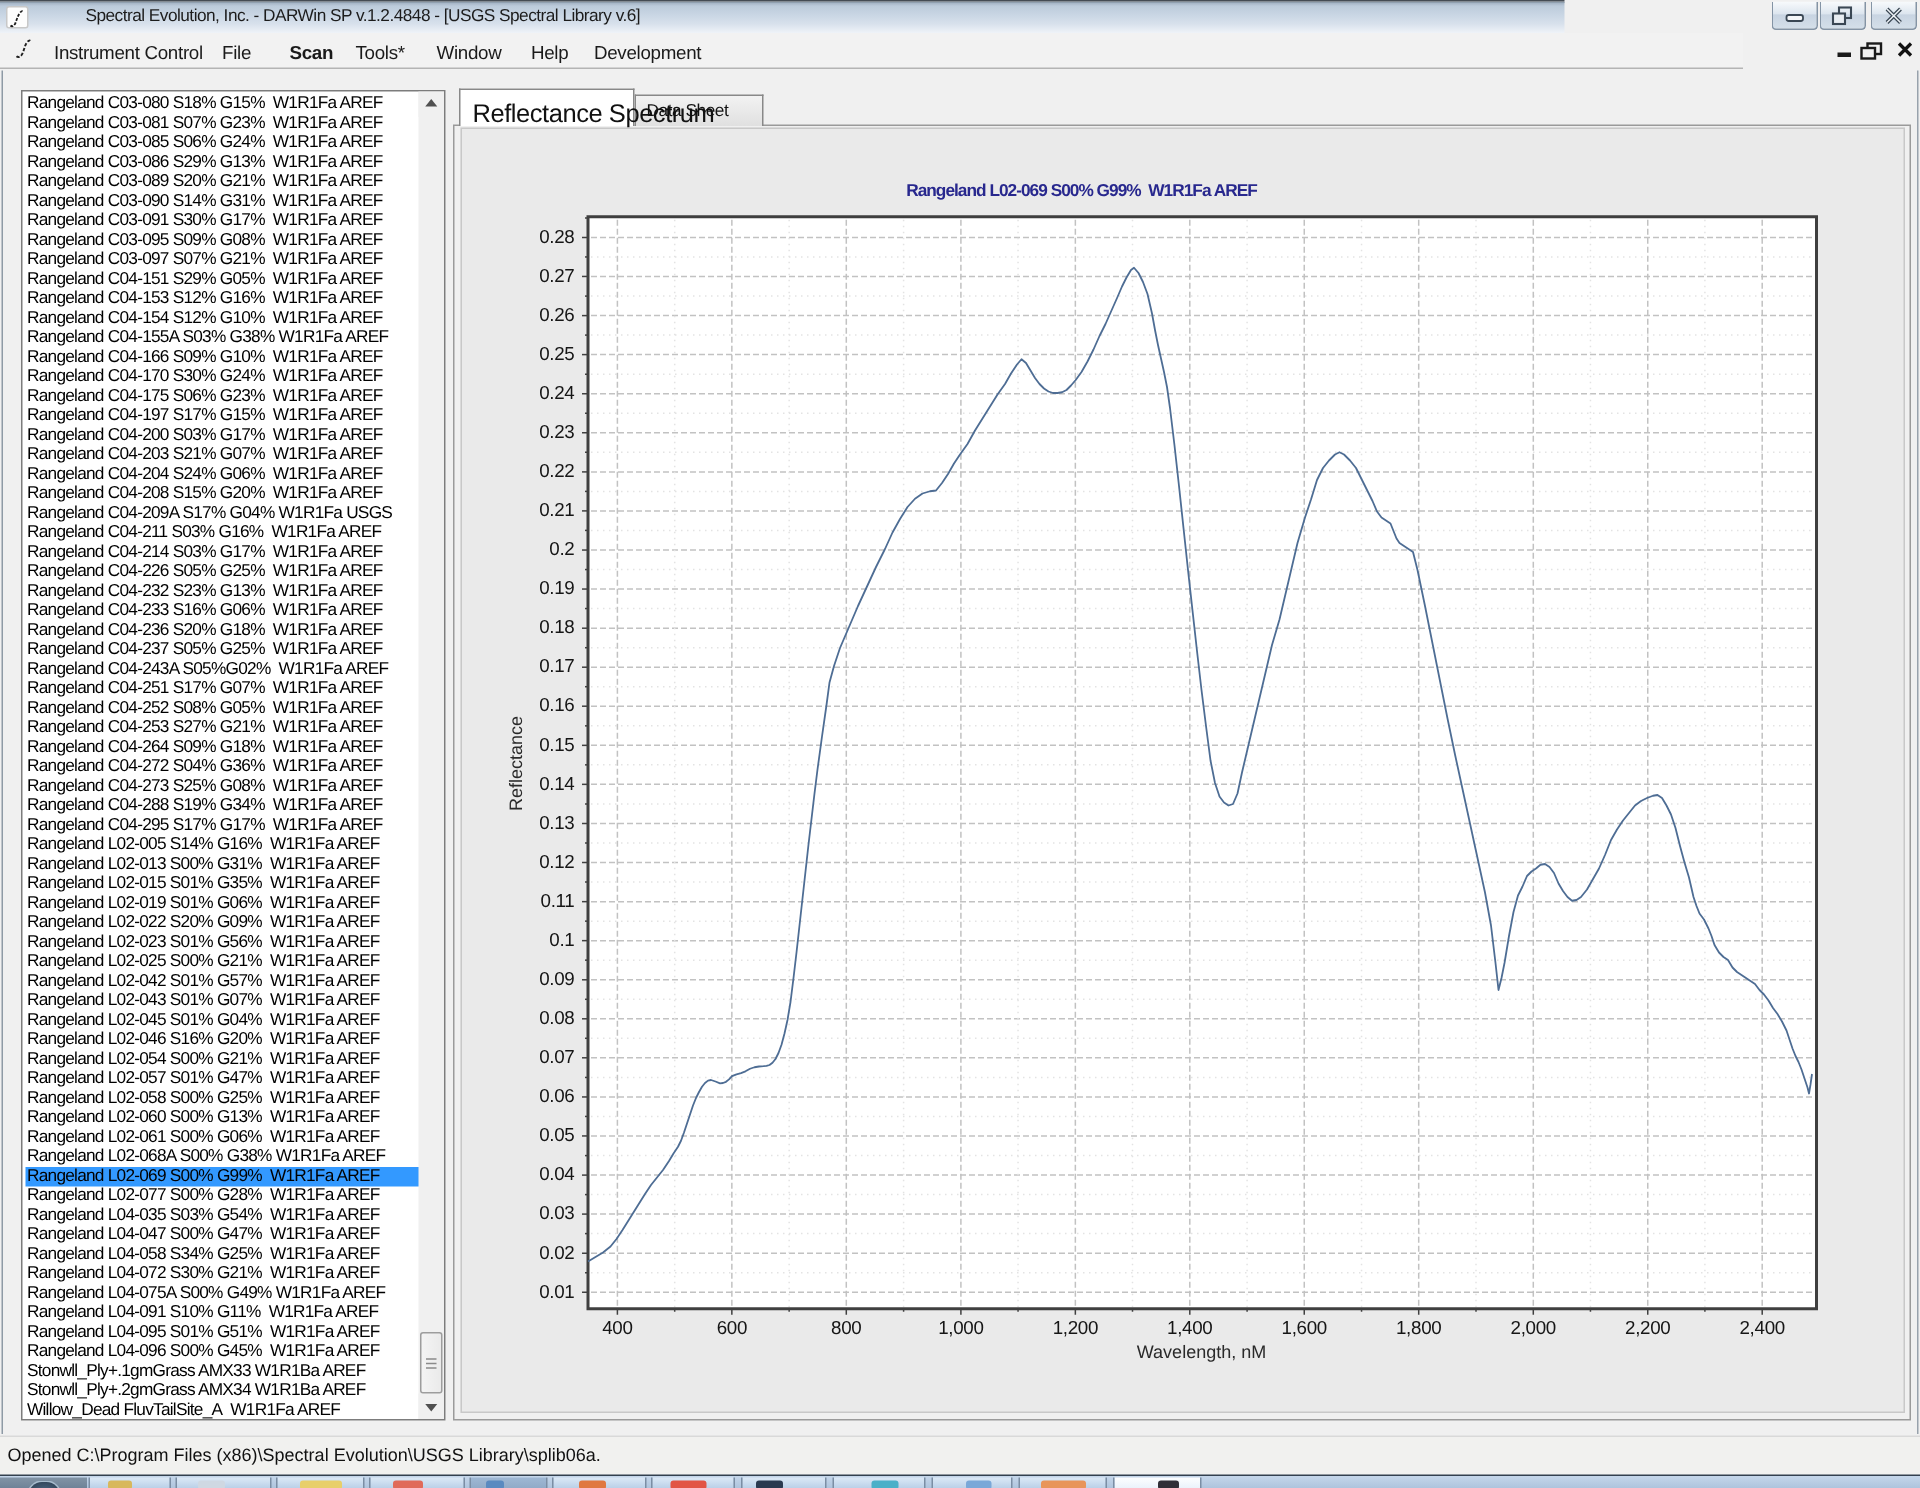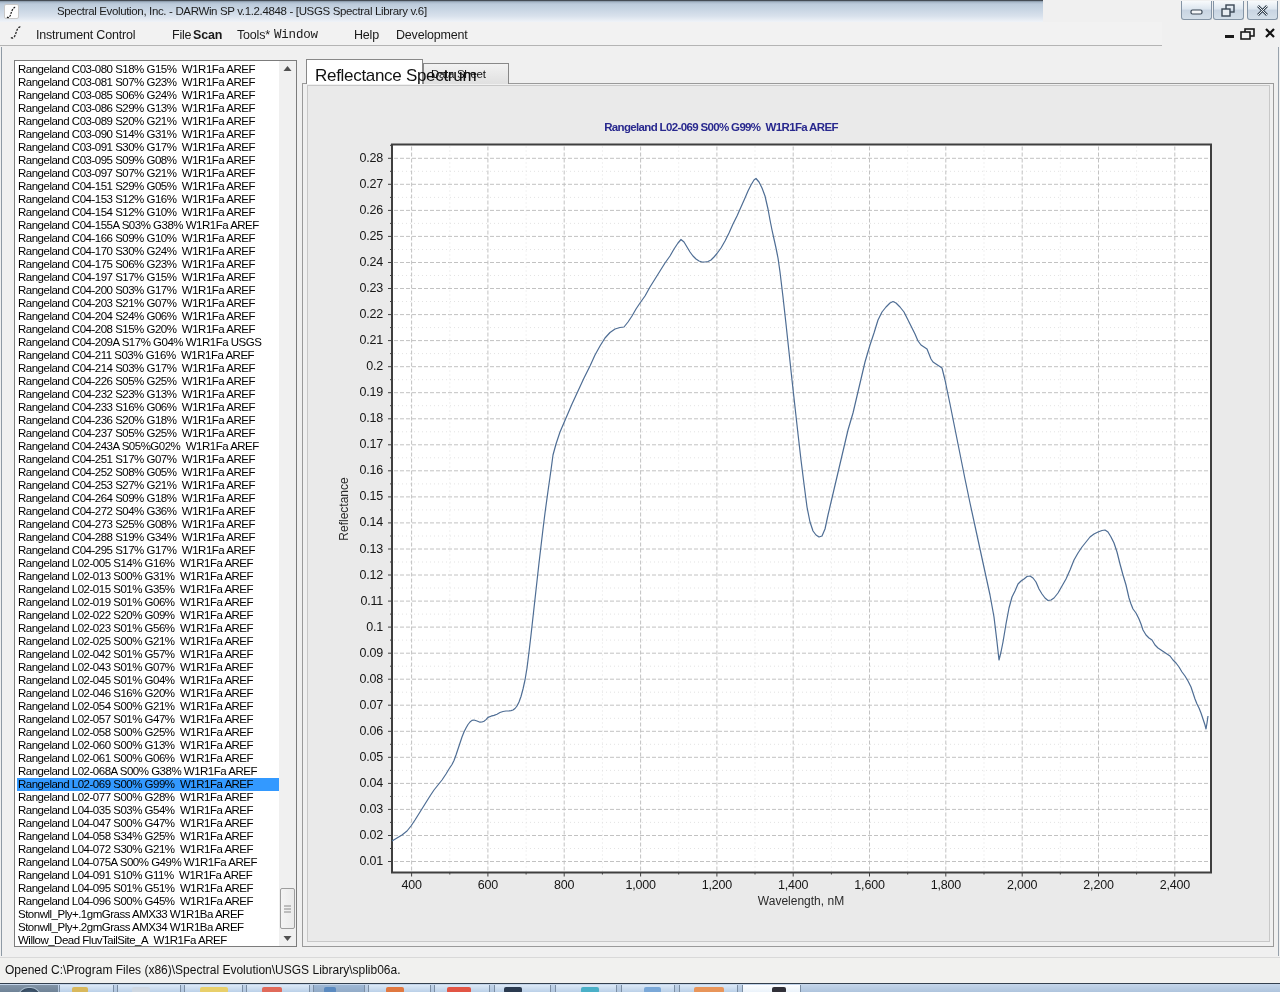--- a/index.html
+++ b/index.html
@@ -77,24 +77,24 @@
         <path d="M10 5 L19 14 M19 5 L10 14" stroke="#eef2f6" stroke-width="1"></path>
       </svg>
   </div>
 </div>
 
 <div class="abs" id="menubar">
   <svg class="abs" style="left:9px;top:2px;" width="16" height="17" viewBox="0 0 16 17">
       <path d="M2 13.5 C3 14.5 4.5 14 5.5 12.5 C7 10 7.2 7 8.8 4.5 C9.8 3 11 2.5 11.5 3.5" fill="none" stroke="#222" stroke-width="1.3" stroke-dasharray="2.2,1.2"></path>
     </svg>
   <span style="left:36px;">Instrument Control</span>
-  <span style="left:172px;text-align:right;">File</span>
+  <span style="left:148px;text-align:right;">File</span>
   <span style="left:193px;font-weight:bold;">Scan</span>
   <span style="left:237px;">Tools*</span>
-  <span style="left:274px;font-family:Liberation Mono, monospace;">Window</span>
+  <span style="left:291px;">Window</span>
   <span style="left:354px;">Help</span>
   <span style="left:396px;">Development</span>
   <div class="abs" style="left:1225px;top:13px;width:9px;height:3px;background:#1a1a1a;"></div>
   <svg class="abs" style="left:1240px;top:6px;" width="16" height="12">
       <rect x="5" y="1" width="9" height="7" fill="none" stroke="#1a1a1a" stroke-width="1.6"></rect>
       <rect x="1" y="4" width="9" height="7" fill="#f2f2f2" stroke="#1a1a1a" stroke-width="1.6"></rect>
     </svg>
   <svg class="abs" style="left:1264px;top:5px;" width="12" height="12">
       <path d="M2 2 L10 10 M10 2 L2 10" stroke="#111" stroke-width="2.2"></path>
     </svg>

